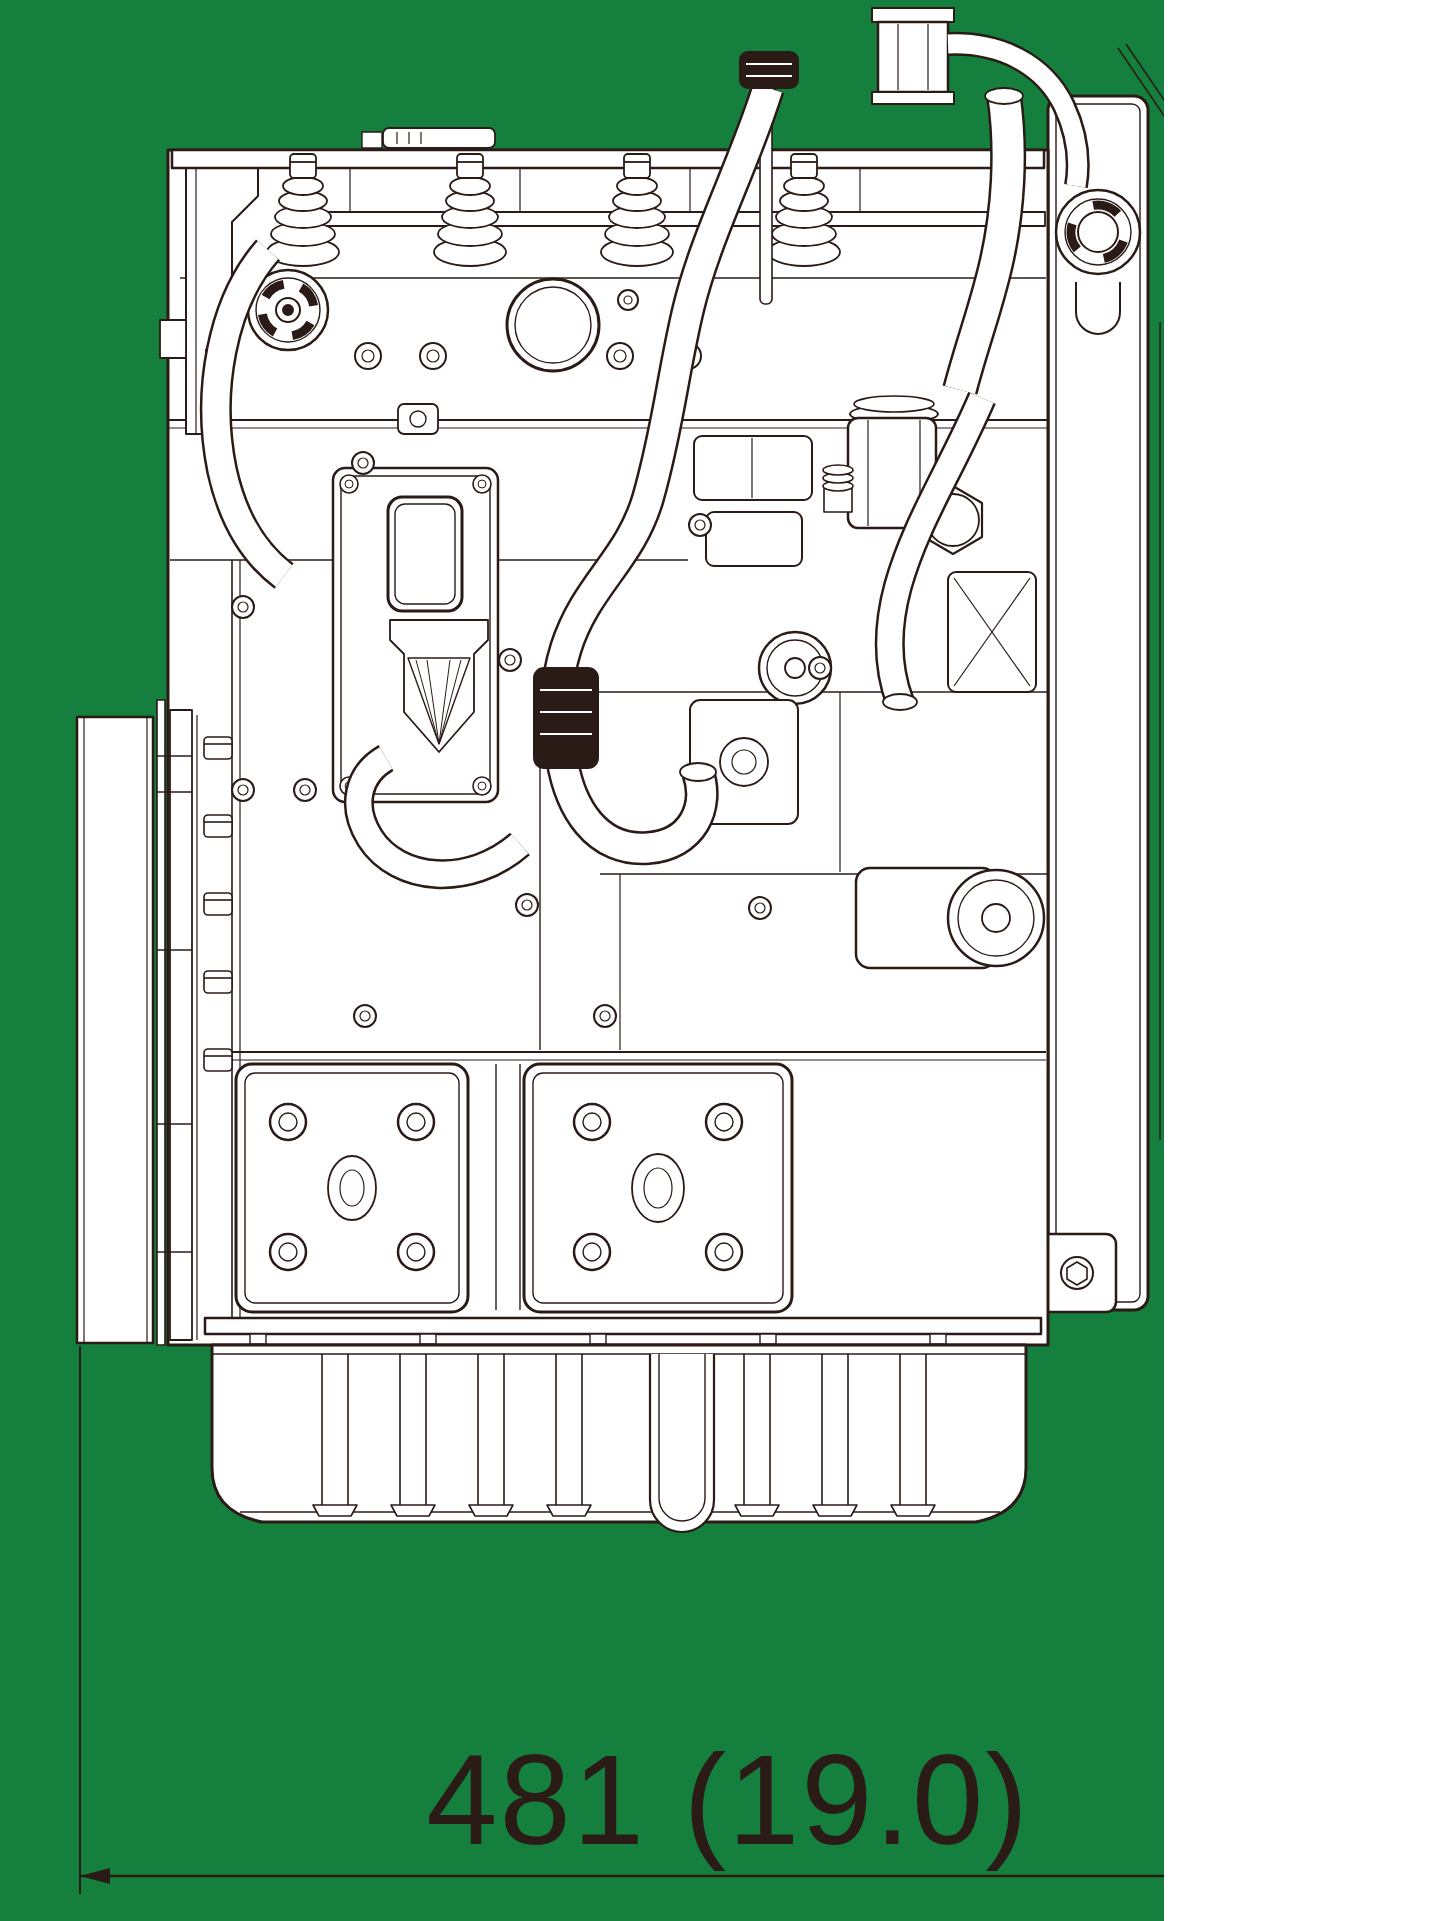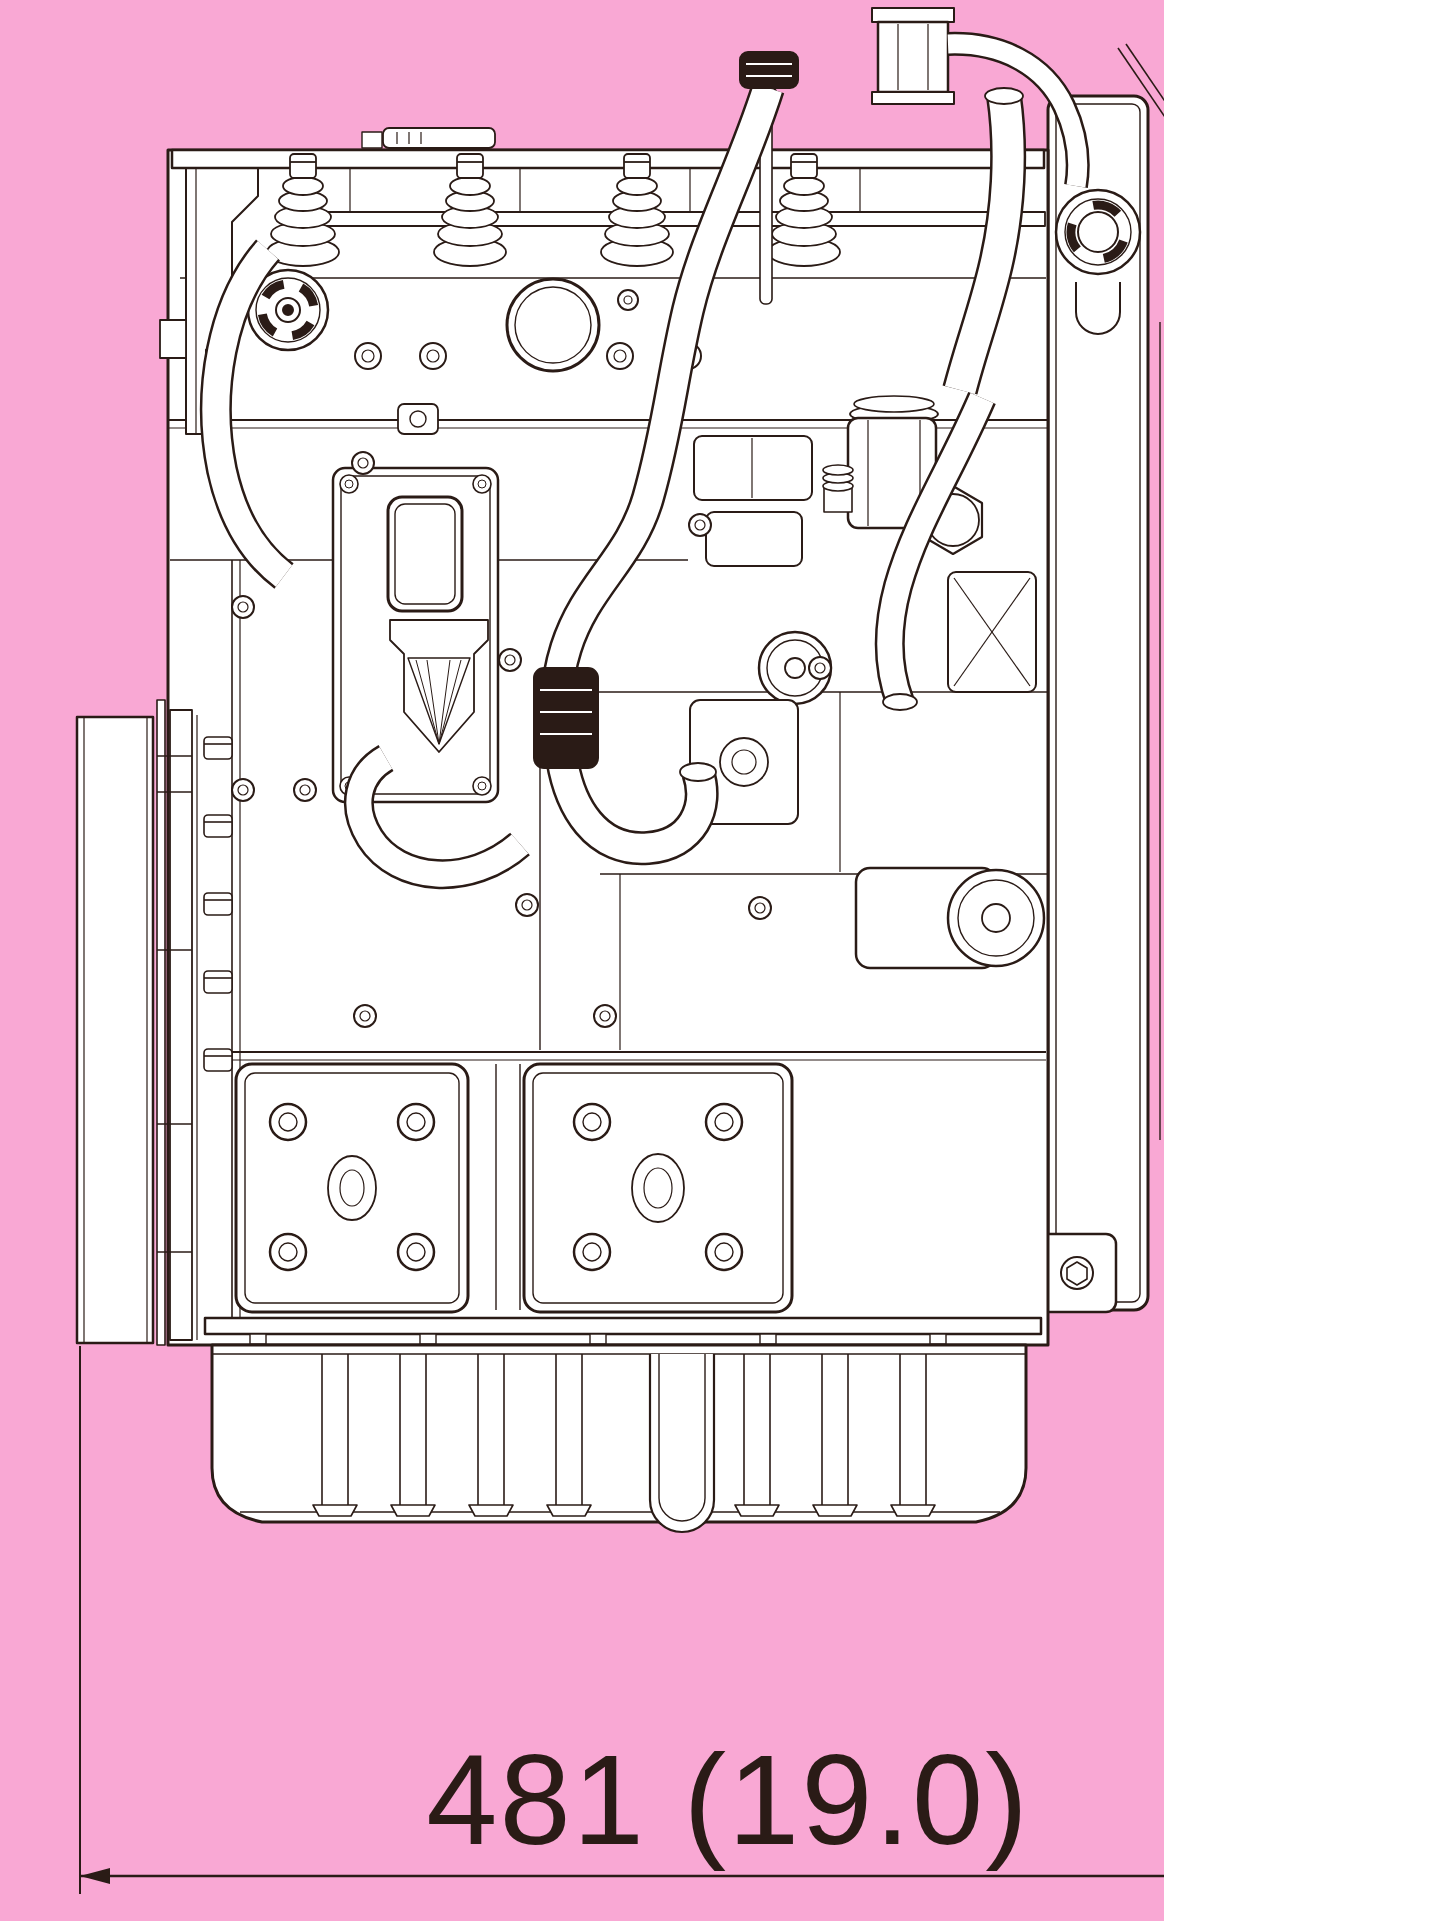--- a/index.html
+++ b/index.html
@@ -1,17 +1,17 @@
 <!DOCTYPE html>
 <html style="--line: #2a1b16;"><head>
 <meta charset="utf-8">
 <style>
   html,body{margin:0;padding:0;background:#ffffff;}
   :root{--line:#2a1b16;}
-  .stage{position:relative;width:1164px;height:1921px;background:#f9a8d4;overflow:hidden;}
+  .stage{position:relative;width:1164px;height:1921px;background:#15803d;overflow:hidden;}
   svg{display:block;color:var(--line);}
   .dim-text{font-family:"Liberation Sans","DejaVu Sans",sans-serif;font-weight:400;letter-spacing:2px;}
   .tube-o{fill:none;stroke:currentColor;}
   .tube-i{fill:none;stroke:#ffffff;}
 </style>
 </head>
 <body>
 
 <div class="stage">
 <svg viewBox="0 0 1440 1921" width="1440" height="1921">

